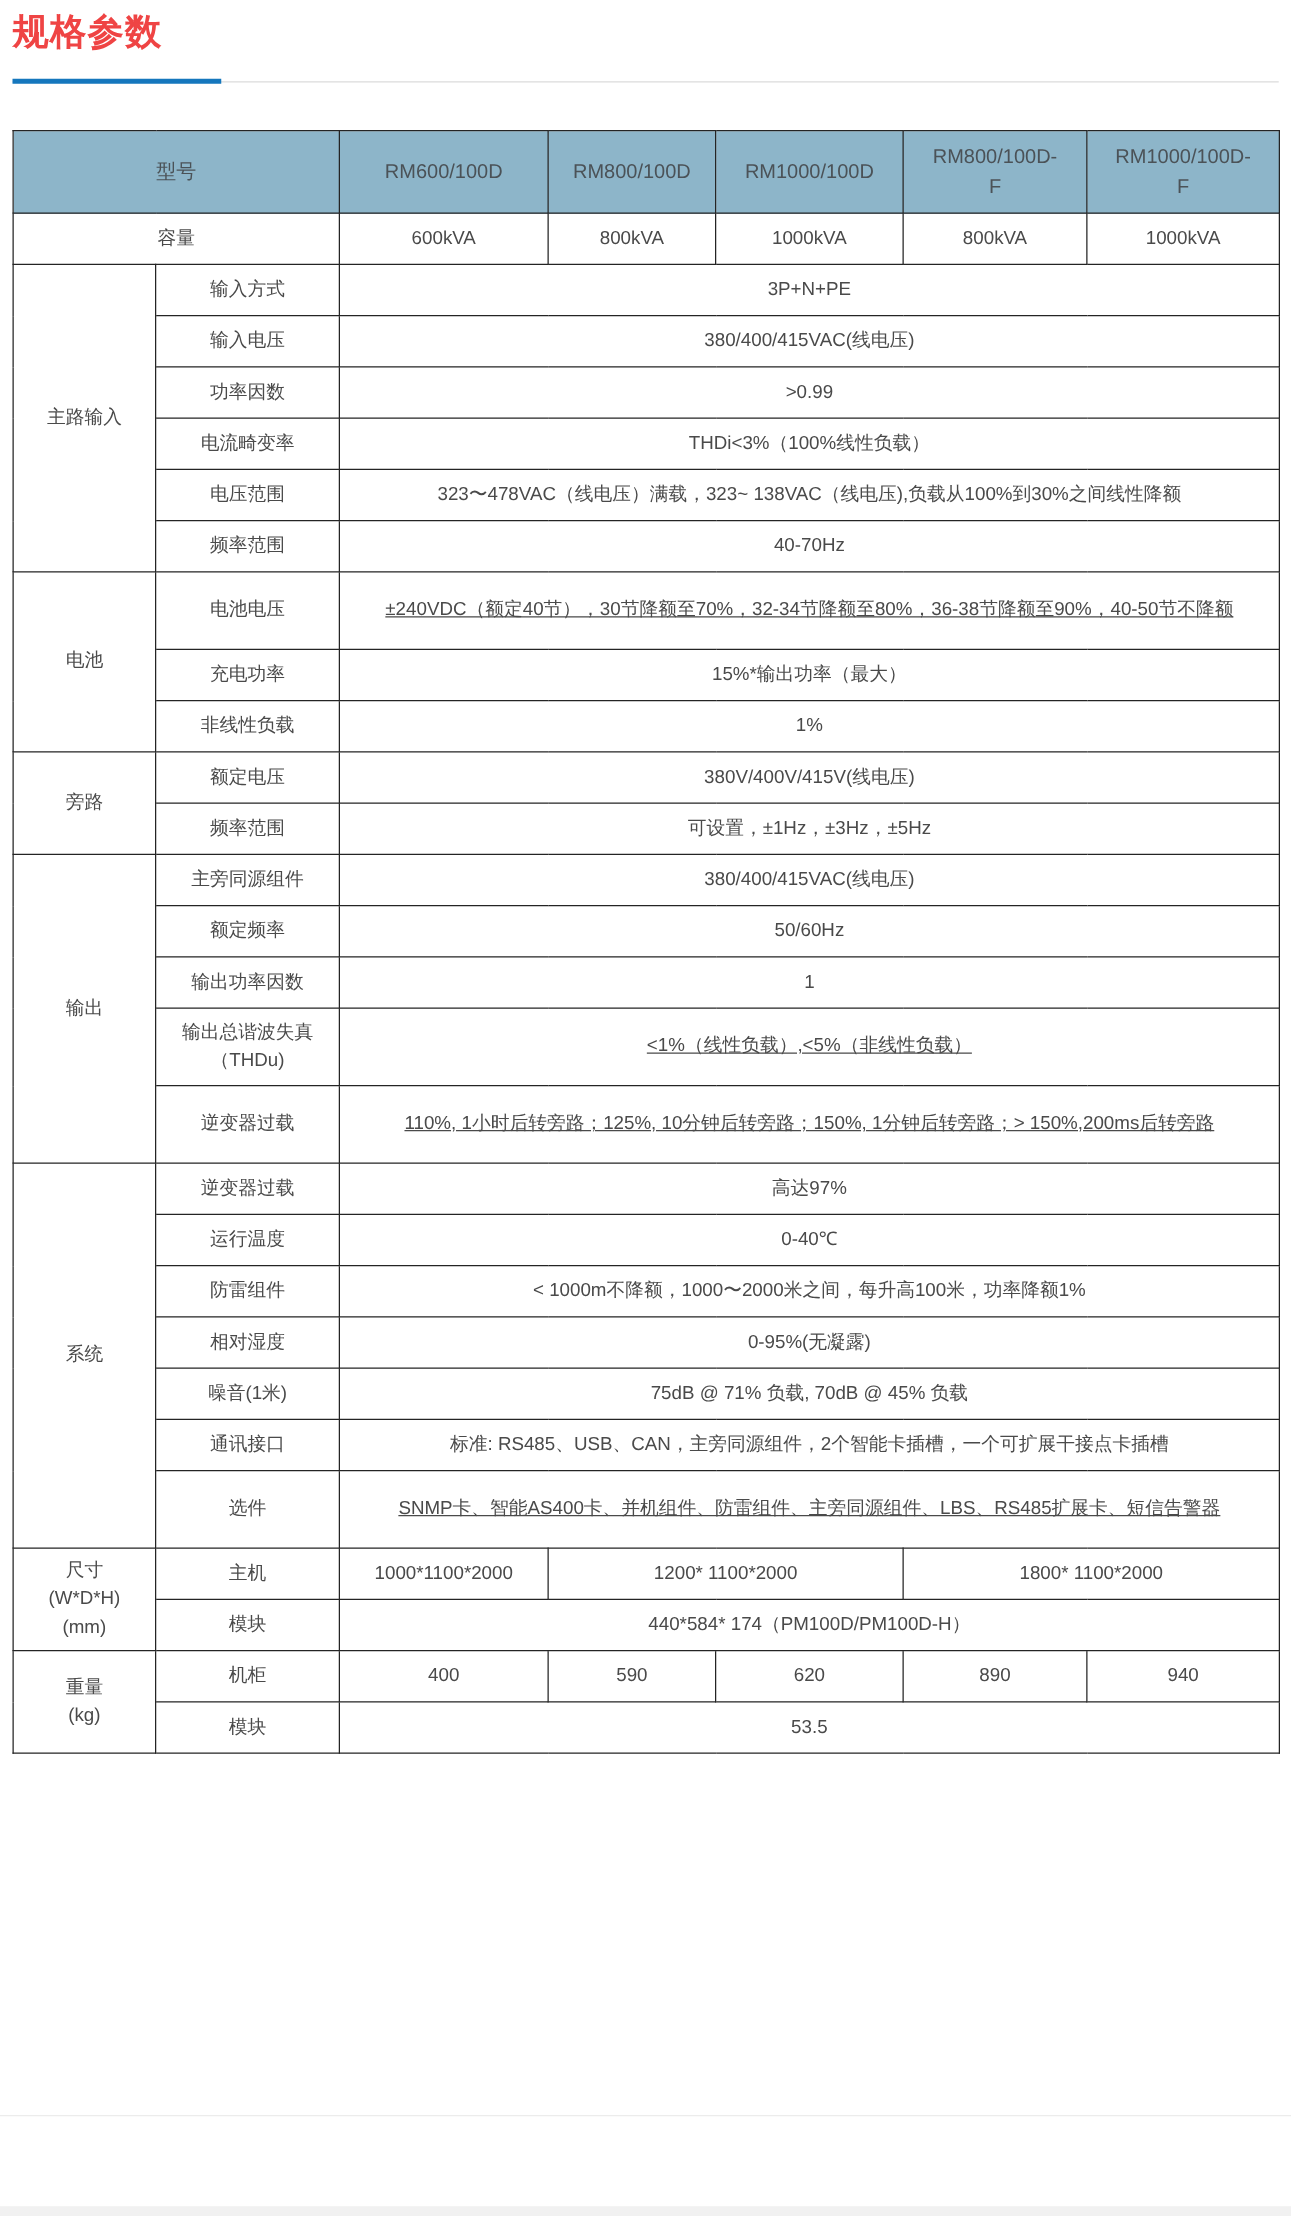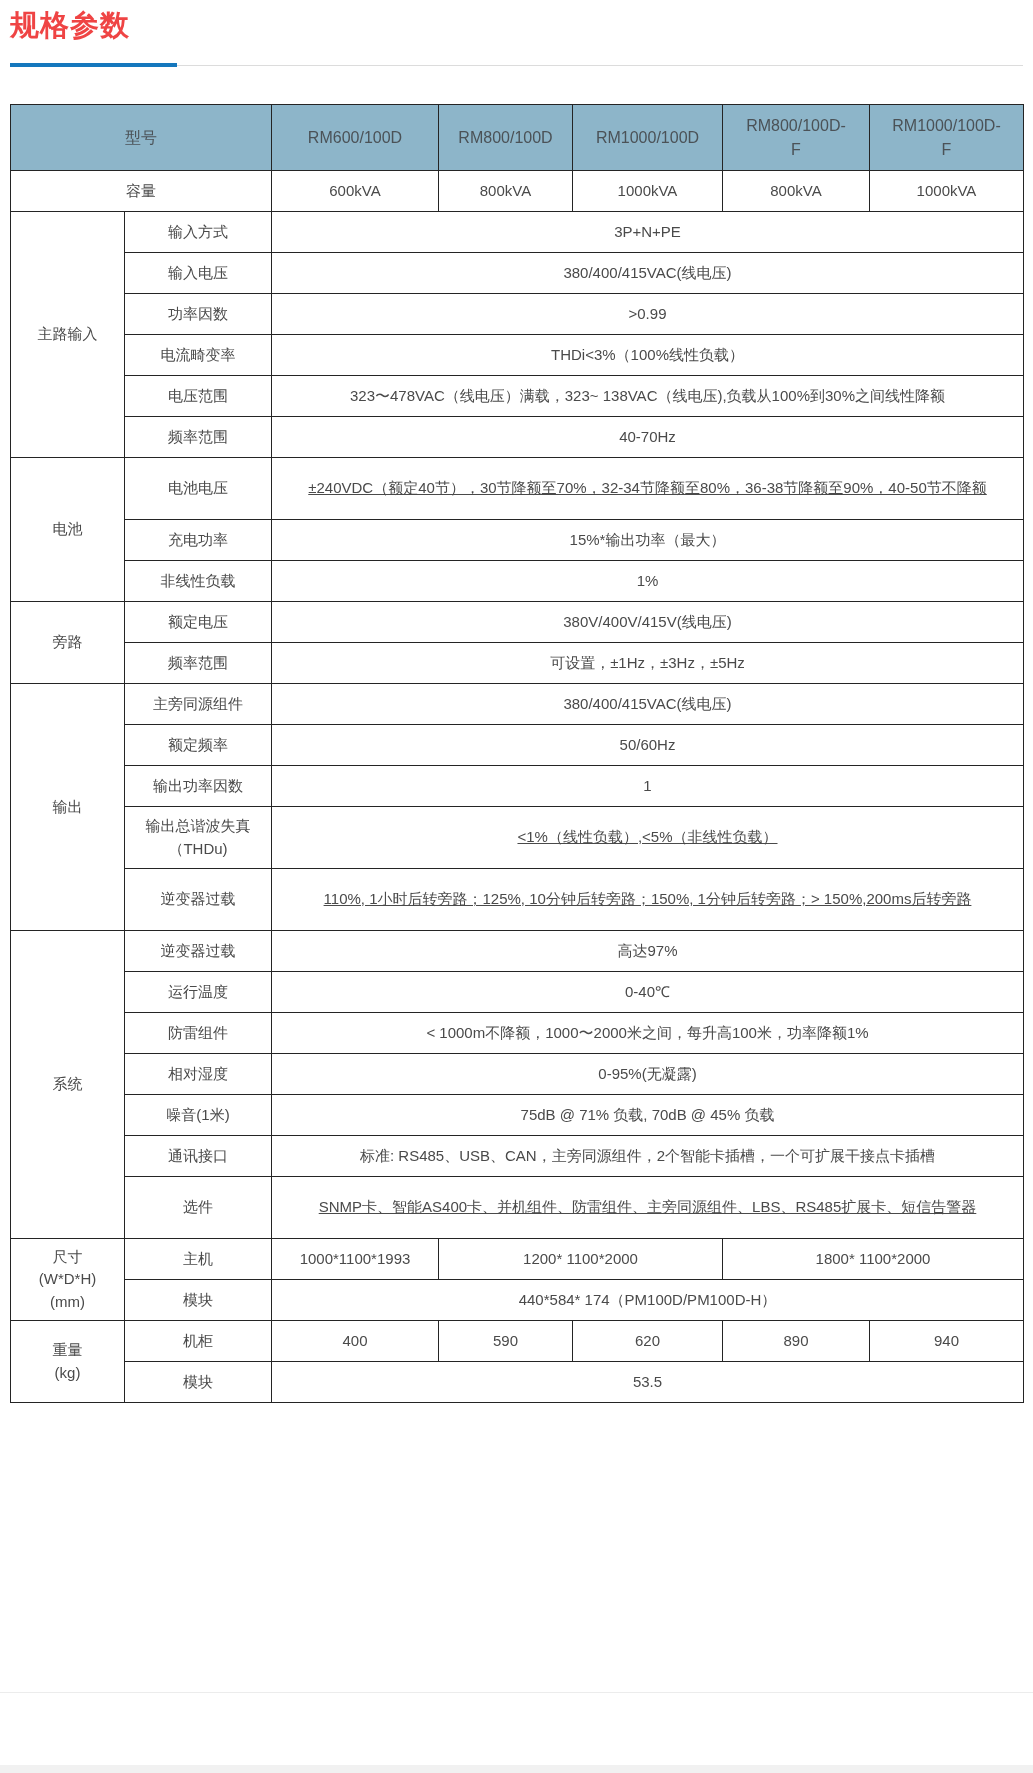--- a/index.html
+++ b/index.html
@@ -157,21 +157,21 @@
         </tr>
         <tr>
           <td class="plabel">选件</td>
           <td class="val tall" colspan="5">SNMP卡、智能AS400卡、并机组件、防雷组件、主旁同源组件、LBS、RS485扩展卡、短信告警器</td>
         </tr>
         <tr>
           <td class="slabel" rowspan="2">尺寸
 (W*D*H)
 (mm)</td>
           <td class="plabel">主机</td>
-          <td class="val" colspan="1">1000*1100*1993</td>
+          <td class="val" colspan="1">1000*1100*2000</td>
           <td class="val" colspan="2">1200* 1100*2000</td>
           <td class="val" colspan="2">1800* 1100*2000</td>
         </tr>
         <tr>
           <td class="plabel">模块</td>
           <td class="val" colspan="5">440*584* 174（PM100D/PM100D-H）</td>
         </tr>
         <tr>
           <td class="slabel" rowspan="2">重量
 (kg)</td>

